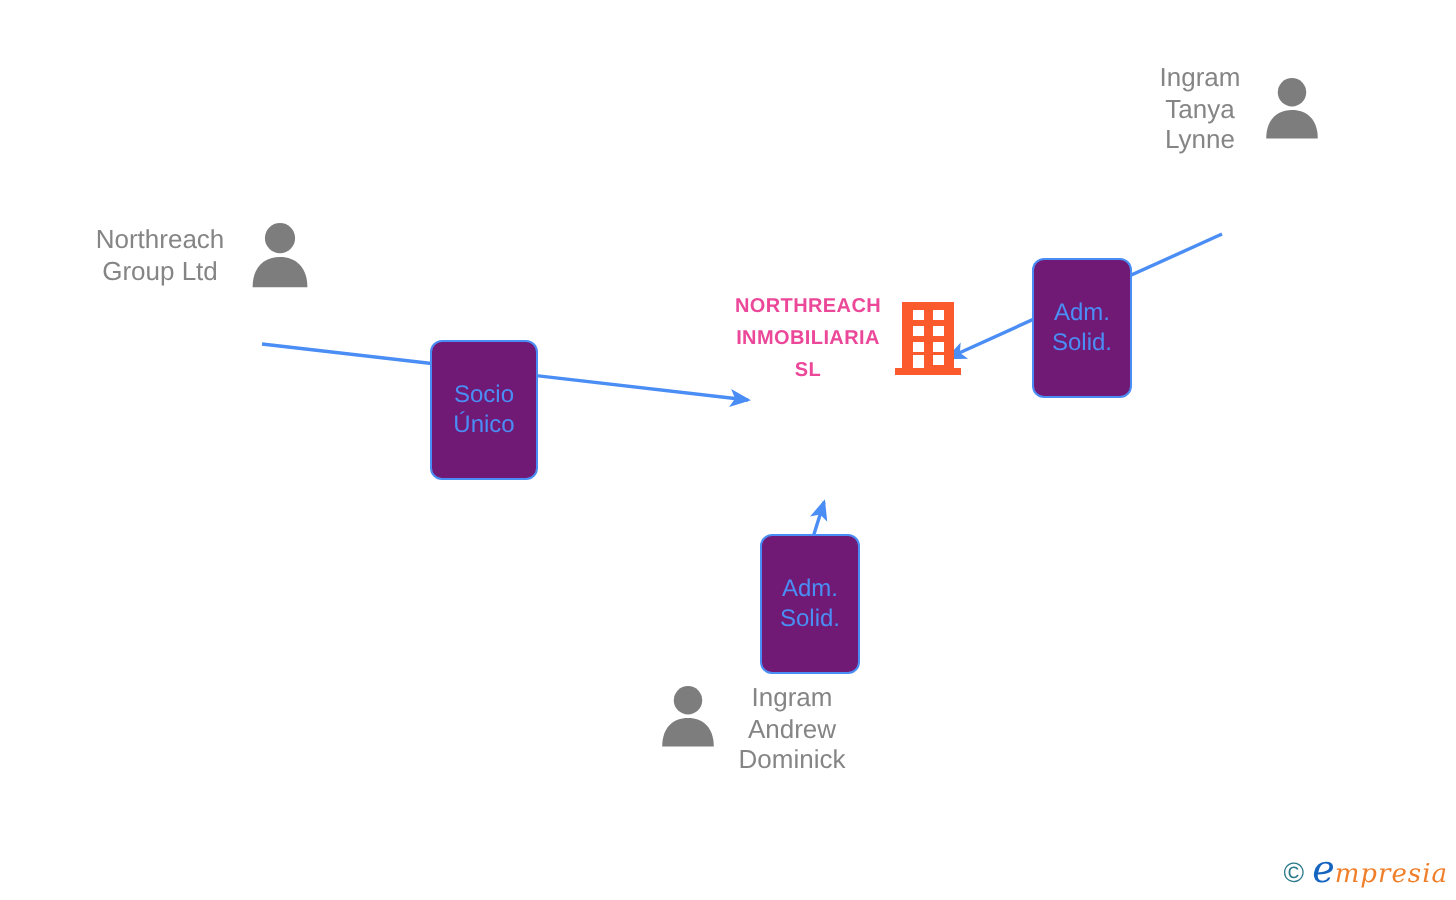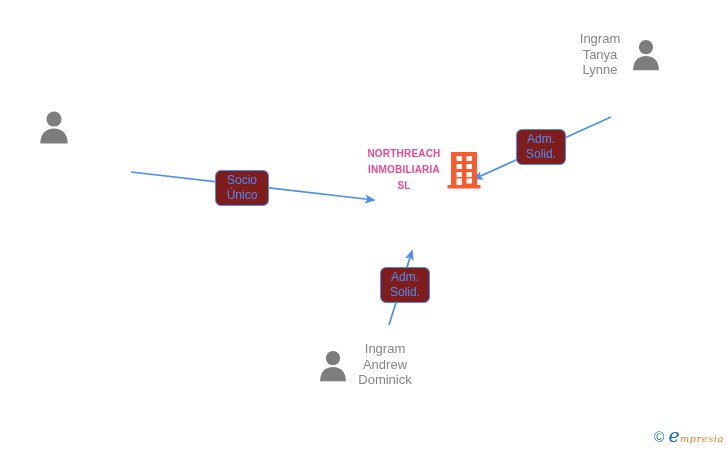--- a/index.html
+++ b/index.html
@@ -37,28 +37,28 @@
     font-size: 10px;
     font-weight: bold;
     line-height: 16px;
     color: #ec4899;
     text-align: center;
     letter-spacing: 0.2px;
     margin-bottom: 3px;
   }
   .edge-label {
     position: absolute;
-    background: #7f1d1d;
+    background: #701a75;
     border: 1.6px solid #4a8df5;
     border-radius: 6px;
     color: #4a8df5;
     font-size: 12px;
     line-height: 15px;
     text-align: center;
-    padding: 2px 7px;
+    padding: 19px 7px;
     white-space: pre-line;
   }
   .icon-wrap { display: block; }
   #logo {
     position: absolute;
     right: 4px;
     bottom: 4px;
     display: flex;
     align-items: baseline;
     user-select: none;
@@ -70,21 +70,21 @@
   }
   #logo .brand-e {
     font-family: "DejaVu Serif", serif;
     font-style: italic;
     font-size: 19px;
     color: #1565c0;
   }
   #logo .brand-rest {
     font-family: "DejaVu Serif", serif;
     font-style: italic;
-    font-size: 10px;
+    font-size: 13px;
     color: #ef7f2a;
     letter-spacing: 0.5px;
   }
 </style>
 </head>
 <body>
 
 <div id="canvas">
 
   <svg id="edges" viewBox="0 0 728 450" xmlns="http://www.w3.org/2000/svg">
@@ -100,20 +100,21 @@
     </g>
   </svg>
 
   <div class="edge-label" style="left:215px; top:170px; width:38px;">Socio Único</div>
 
   <div class="edge-label" style="left:516px; top:129px; width:34px;">Adm. Solid.</div>
 
   <div class="edge-label" style="left:380px; top:267px; width:34px;">Adm. Solid.</div>
 
   <div class="node" style="left:37px; top:110px; width:120px;">
+    <div class="node-label" style="width:90px;">Northreach Group Ltd</div>
     <span class="icon-wrap">
       <svg width="34" height="37" viewBox="0 0 36 38">
         <circle cx="18" cy="9" r="8" fill="#7d7d7d"></circle>
         <path d="M3.5 35 C3.5 24.5 9.5 19 18 19 C26.5 19 32.5 24.5 32.5 35 Z" fill="#7d7d7d"></path>
       </svg>
     </span>
   </div>
 
   <div class="node" style="left:570px; top:31px; width:120px;">
     <div class="node-label" style="width:60px;">Ingram Tanya Lynne</div>
@@ -138,21 +139,21 @@
           <rect x="22.5" y="14" width="5.5" height="5"></rect>
           <rect x="12.5" y="22" width="5.5" height="5"></rect>
           <rect x="22.5" y="22" width="5.5" height="5"></rect>
           <rect x="12.5" y="28.5" width="5.5" height="6.5"></rect>
           <rect x="22.5" y="28.5" width="5.5" height="5"></rect>
         </g>
       </svg>
     </span>
   </div>
 
-  <div class="node" style="left:317px; top:335px; width:120px;align-items:flex-end;">
+  <div class="node" style="left:328px; top:335px; width:120px;">
     <span class="icon-wrap">
       <svg width="32" height="34" viewBox="0 0 36 38">
         <circle cx="18" cy="9" r="8" fill="#7d7d7d"></circle>
         <path d="M3.5 35 C3.5 24.5 9.5 19 18 19 C26.5 19 32.5 24.5 32.5 35 Z" fill="#7d7d7d"></path>
       </svg>
     </span>
     <div class="node-label below" style="width:72px;">Ingram Andrew Dominick</div>
   </div>
 
   <div id="logo">

